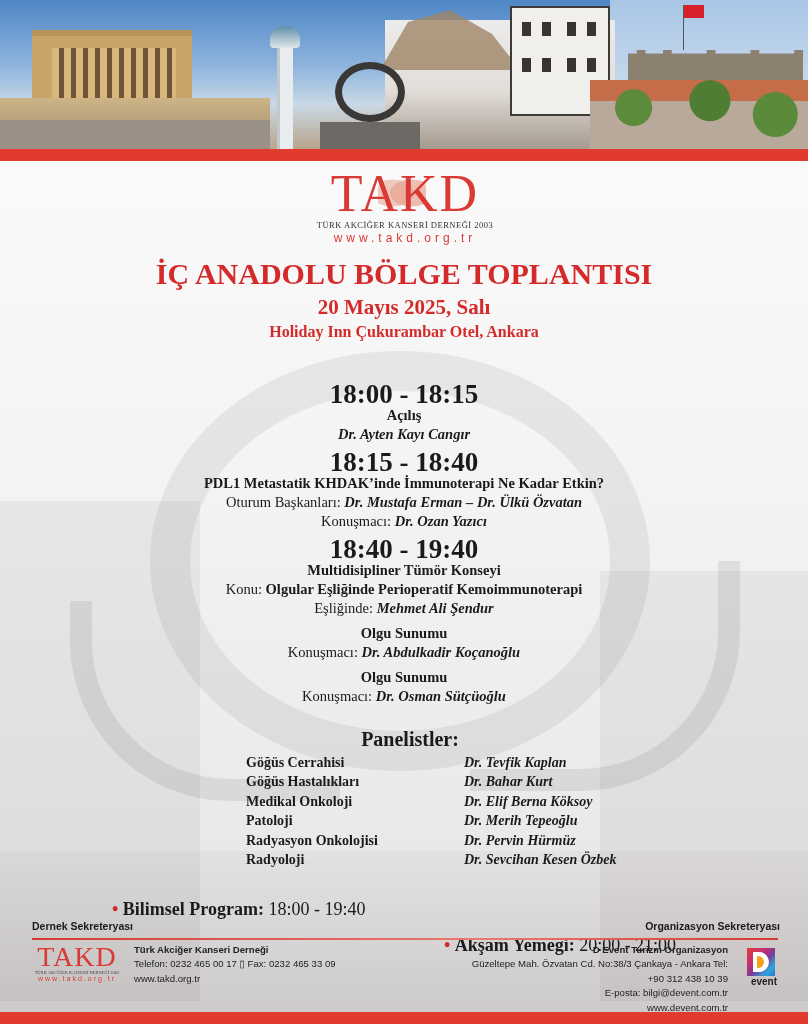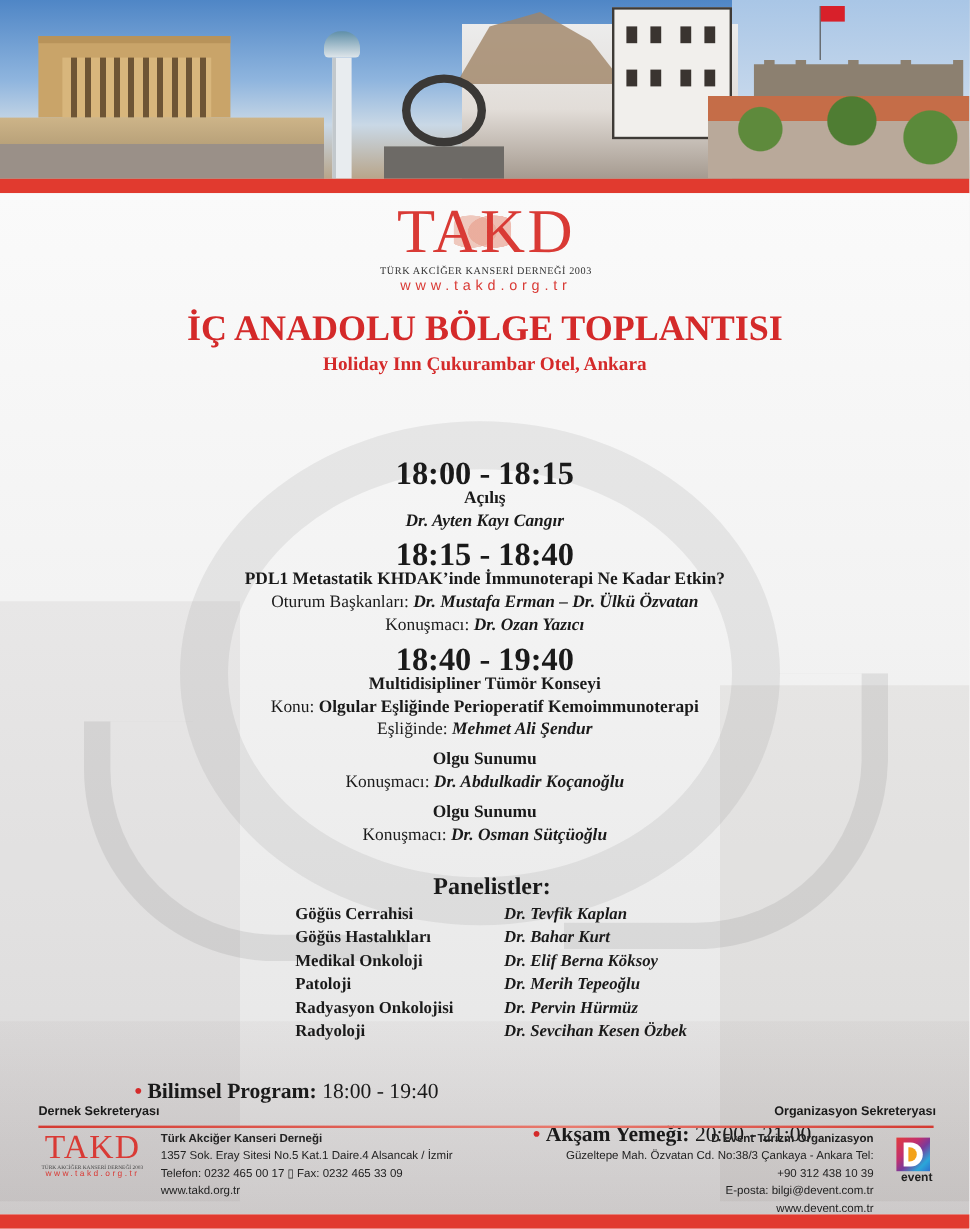--- a/index.html
+++ b/index.html
@@ -81,21 +81,21 @@
   .slot-time { font-size: 27px; font-weight: bold; line-height: 24px; }
   .line { font-size: 14.5px; line-height: 19px; }
   .b { font-weight: bold; }
   .i { font-style: italic; font-weight: bold; }
   .gap { height: 6px; }
 
   
   .panel { position: absolute; left: 0; top: 727px; width: 808px; }
   .panel-title { text-align: center; font-size: 20px; font-weight: bold; line-height: 24px; padding-left: 12px; }
   .panel-rows { position: absolute; left: 246px; top: 26px; width: 380px; }
-  .panel-row { display: flex; font-size: 14px; line-height: 19.4px; }
+  .panel-row { display: flex; font-size: 14px; line-height: 19.4px; gap: 44px; }
   .panel-row .spec { width: 174px; font-weight: bold; }
   .panel-row .name { font-style: italic; font-weight: bold; }
 
   
   .summary { position: absolute; top: 897px; font-size: 18px; line-height: 24px; white-space: nowrap; }
   .summary .dot { color: #d42a2a; font-weight: bold; }
   .summary .lbl { font-weight: bold; }
   .sum-left { left: 112px; }
   .sum-right { left: 444px; margin-top: 36px; }
 
@@ -169,20 +169,21 @@
   <div class="logo-word">
     <div class="logo-lungs"></div>
     <span style="position:relative">TAKD</span>
   </div>
   <div class="logo-sub">TÜRK AKCİĞER KANSERİ DERNEĞİ  2003</div>
   <div class="logo-url">www.takd.org.tr</div>
 </div>
 
 <div class="headline">
   <div class="title">İÇ ANADOLU BÖLGE TOPLANTISI</div>
+  <div class="date">20 Mayıs 2025, Salı</div>
   <div class="venue">Holiday Inn Çukurambar Otel, Ankara</div>
 </div>
 
 <div class="program">
   <div>
     <div class="slot-time">18:00 - 18:15</div>
     <div class="line b">Açılış</div>
     <div class="line i">Dr. Ayten Kayı Cangır</div>
   </div>
   <div class="gap"></div>
@@ -263,21 +264,20 @@
 <div class="rule"></div>
 
 <div class="foot-logo">
   <div class="w">TAKD</div>
   <div class="s">TÜRK AKCİĞER KANSERİ DERNEĞİ 2003</div>
   <div class="u">www.takd.org.tr</div>
 </div>
 
 <div class="foot-left">
   <div class="org">Türk Akciğer Kanseri Derneği</div>
-  <div>1357 Sok. Eray Sitesi No.5 Kat.1 Daire.4 Alsancak / İzmir</div>
   <div>Telefon: 0232 465 00 17 ▯ Fax: 0232 465 33 09</div>
   <div>www.takd.org.tr</div>
 </div>
 
 <div class="foot-right">
   <div class="org">D Event Turizm Organizasyon</div>
   <div>Güzeltepe Mah. Özvatan Cd. No:38/3 Çankaya - Ankara  Tel:</div>
   <div>+90 312 438 10 39</div>
   <div>E-posta: bilgi@devent.com.tr</div>
   <div>www.devent.com.tr</div>

